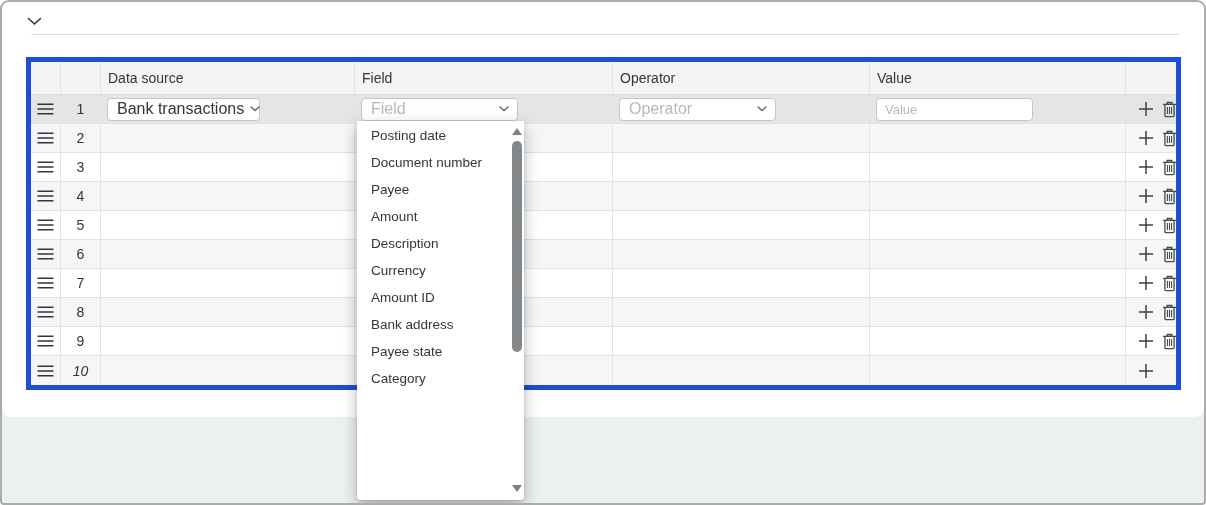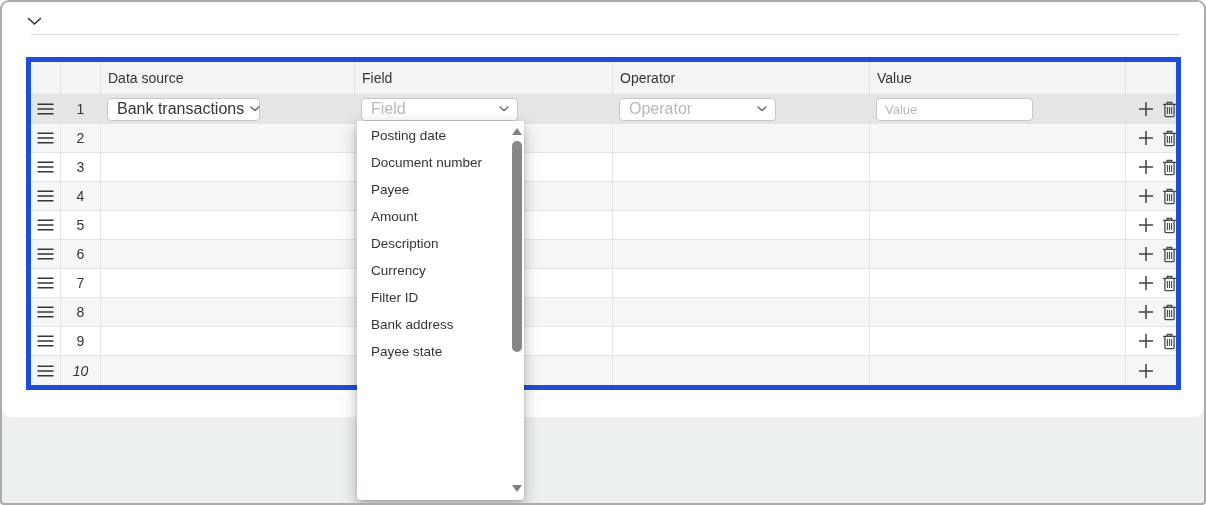--- a/index.html
+++ b/index.html
@@ -467,23 +467,24 @@
   </div>
 
   <div class="dropdown">
     <ul class="dd-list" id="dd-mount">
         <li class="dd-item">Posting date</li>
         <li class="dd-item">Document number</li>
         <li class="dd-item">Payee</li>
         <li class="dd-item">Amount</li>
         <li class="dd-item">Description</li>
         <li class="dd-item">Currency</li>
-        <li class="dd-item">Filter ID</li>
+        <li class="dd-item">Amount ID</li>
         <li class="dd-item">Bank address</li>
         <li class="dd-item">Payee state</li>
+        <li class="dd-item">Category</li>
       </ul>
     <div class="dd-scrollbar">
       <span class="tri-up"></span>
       <span class="dd-thumb"></span>
       <span class="tri-down"></span>
     </div>
   </div>
 </div>
 
 </body></html>

